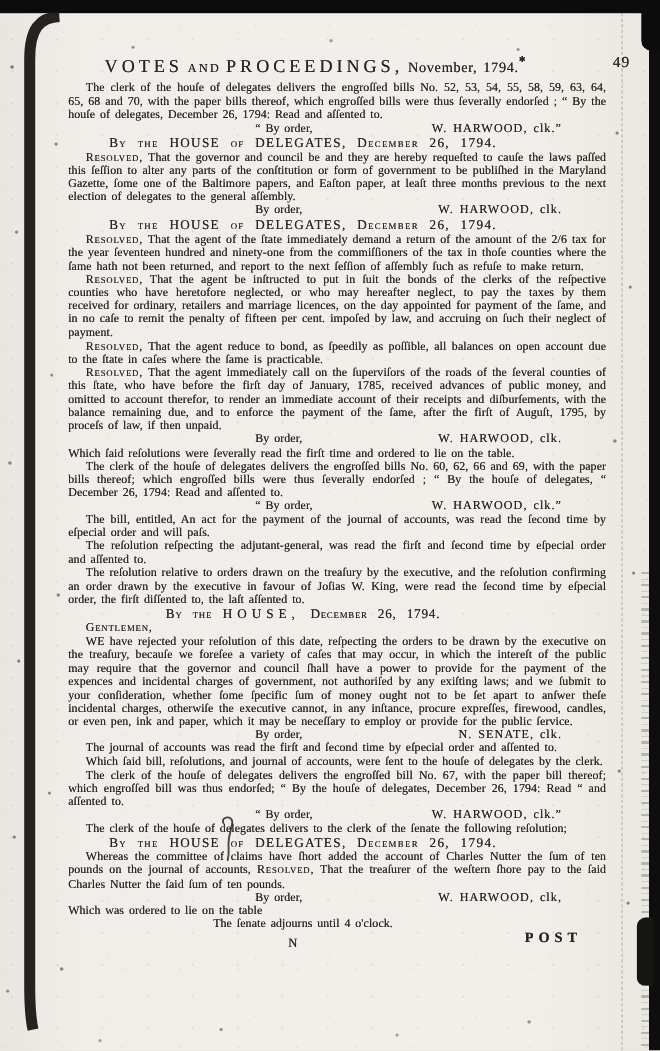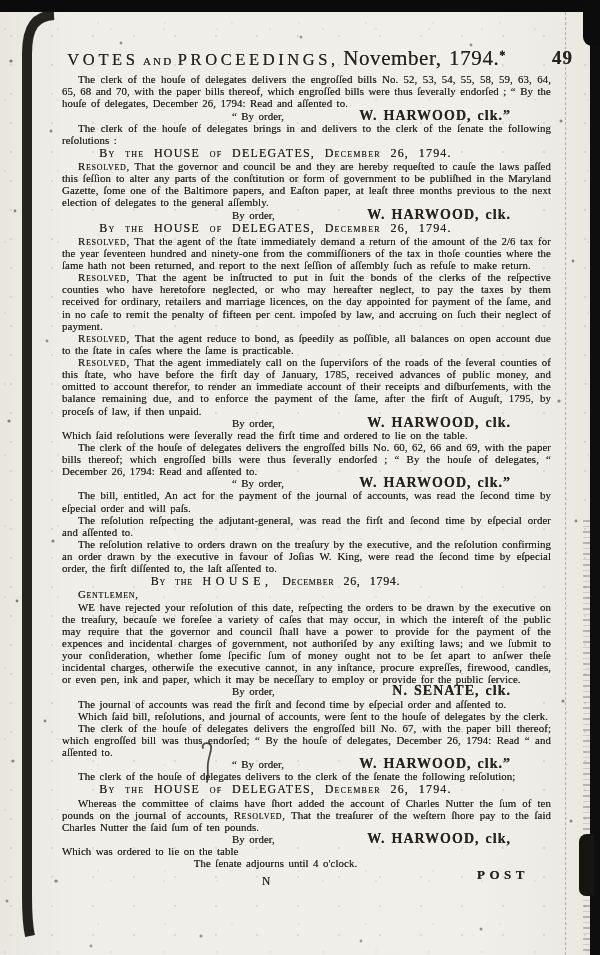--- a/index.html
+++ b/index.html
@@ -31,32 +31,32 @@
       558px 400px 0 .6px rgba(35,32,28,.5),575px 520px 0 .4px rgba(35,32,28,.5),
       562px 700px 0 .5px rgba(35,32,28,.5),570px 820px 0 .5px rgba(35,32,28,.5),
       200px 935px 0 .5px rgba(35,32,28,.45),360px 940px 0 .4px rgba(35,32,28,.4),
       480px 928px 0 .5px rgba(35,32,28,.45),90px 945px 0 .4px rgba(35,32,28,.4);}
   .page-text{position:absolute;left:62px;top:48px;width:489px;color:#272320;
       font-size:10.85px;line-height:12.12px;text-align:justify;
       letter-spacing:.08px;word-spacing:1.6px;text-shadow:0 0 .4px rgba(39,35,32,.75);}
   .title-row{position:relative;text-align:center;white-space:nowrap;margin:0 40px 6px 0;}
   .title-votes,.title-proceedings{font-size:16.5px;letter-spacing:3.6px;word-spacing:4px;}
   .title-and{font-size:11px;letter-spacing:2.2px;}
-  .title-date{font-size:21px;letter-spacing:.6px;}
+  .title-date{font-size:13px;letter-spacing:.6px;}
   .title-mark{font-size:7.5px;vertical-align:9px;letter-spacing:0;}
-  .page-num{position:absolute;right:-62px;top:4px;font-size:19px;font-weight:bold;letter-spacing:1px;text-align:center;}
+  .page-num{position:absolute;right:-62px;top:4px;font-size:14px;font-weight:normal;letter-spacing:1px;text-align:center;}
   .para{margin:0;text-indent:16px;font-family:Liberation Serif, serif;}
   .noindent{text-indent:0;}
   .sc{font-variant:small-caps;letter-spacing:.7px;}
   .heading{text-align:center;font-variant:small-caps;font-size:12px;
       letter-spacing:1.2px;word-spacing:5.5px;margin:1px 62px 1px 0;text-indent:0;}
   .senate-name{letter-spacing:4.5px;}
   .sig{display:flex;text-indent:0;margin:0;justify-content:center;}
   .sig .by{margin-left:170px;white-space:nowrap;}
-  .sig .name{margin-left:auto;margin-right:40px;letter-spacing:1px;font-size:14px;white-space:nowrap;font-weight:bold;}
+  .sig .name{margin-left:auto;margin-right:40px;letter-spacing:1px;font-size:11px;white-space:nowrap;}
   .center-line{text-align:center;text-indent:0;margin-right:62px;}
   .mark-row{position:relative;height:24px;text-indent:0;}
   .sig-mark{position:absolute;left:200px;top:6px;font-size:11.5px;letter-spacing:1px;}
   .catchword{position:absolute;right:22px;top:0;font-weight:bold;letter-spacing:4.5px;font-size:13px;}
   .pen-mark{position:absolute;left:196px;top:741px;}
 </style>
 </head>
 <body>
 
 <div class="scan-root">
@@ -79,21 +79,20 @@
       <span class="title-proceedings">PROCEEDINGS,</span>
       <span class="title-date">November, 1794.</span><span class="title-mark">✱</span>
       <span class="page-num">49</span>
     </div>
 
     <p class="para">The clerk of the houſe of delegates delivers the engroſſed bills No. 52, 53, 54, 55, 58, 59, 63, 64, 65, 68 and 70, with the paper bills thereof, which engroſſed bills were thus ſeverally endorſed ; “ By the houſe of delegates, December 26, 1794: Read and aſſented to.</p>
     <div class="sig">
       <span class="by">“ By order,</span>
       <span class="name">W. HARWOOD, clk.”</span>
     </div>
-    <p class="para">The clerk of the houſe of delegates brings in and delivers to the clerk of the ſenate the following reſolutions :</p>
 
     <div class="heading">By the HOUSE of DELEGATES, December 26, 1794.</div>
     <p class="para"><span class="sc">Resolved,</span><span> That the governor and council be and they are hereby requeſted to cauſe the laws paſſed this ſeſſion to alter any parts of the conſtitution or form of government to be publiſhed in the Maryland Gazette, ſome one of the Baltimore papers, and Eaſton paper, at leaſt three months previous to the next election of delegates to the general aſſembly.</span></p>
     <div class="sig">
       <span class="by">By order,</span>
       <span class="name">W. HARWOOD, clk.</span>
     </div>
 
     <div class="heading">By the HOUSE of DELEGATES, December 26, 1794.</div>
     <p class="para"><span class="sc">Resolved,</span><span> That the agent of the ſtate immediately demand a return of the amount of the 2/6 tax for the year ſeventeen hundred and ninety-one from the commiſſioners of the tax in thoſe counties where the ſame hath not been returned, and report to the next ſeſſion of aſſembly ſuch as refuſe to make return.</span></p>

